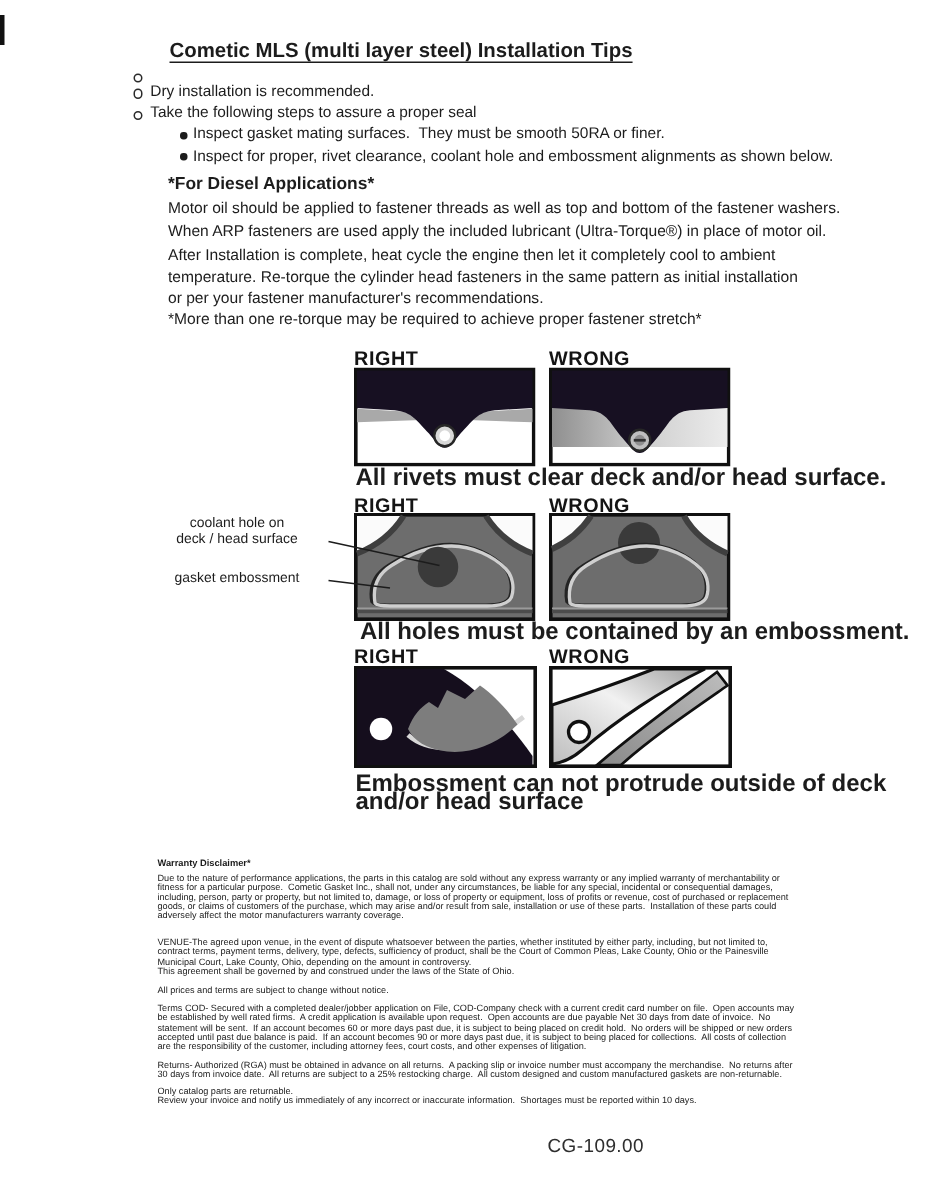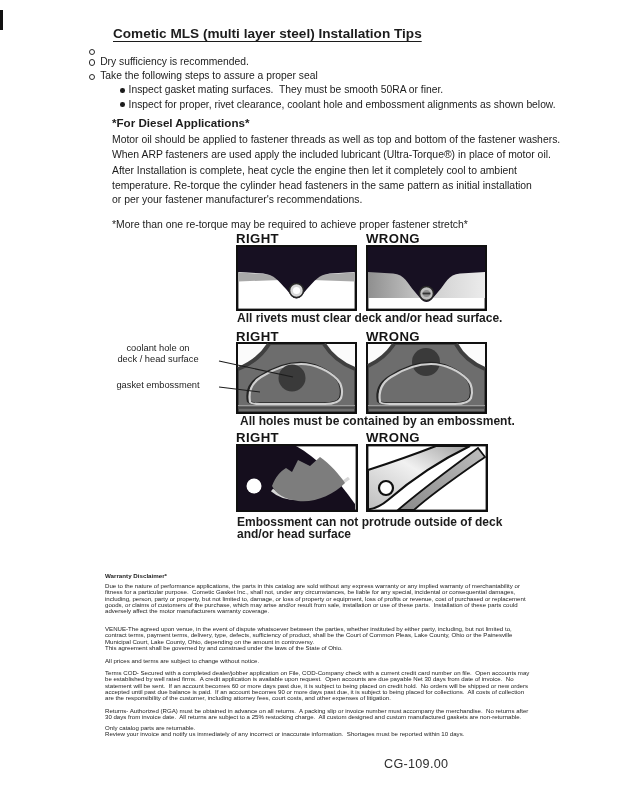--- a/index.html
+++ b/index.html
@@ -31,49 +31,49 @@
   }
 
   .sec-heading { position:absolute; left:112px; margin:0; font-size:11.6px; font-weight:bold; }
   .body-par { position:absolute; left:112px; margin:0; font-size:10.4px; line-height:14.6px; }
 
   .plabel {
     position:absolute; width:121px; 
     font-size:13.2px; font-weight:600; letter-spacing:0.4px; color:#141414;
   }
   .panel { position:absolute; z-index:1; }
-  .caption { position:absolute; margin:0; font-size:12px; font-weight:bold; line-height:11.5px; }
+  .caption { position:absolute; margin:0; font-size:16px; font-weight:bold; line-height:11.5px; }
 
   .annot {
     position:absolute; width:120px; text-align:center;
     font-size:9.3px; line-height:10.6px; color:#1c1c1c;
   }
   .leaders { position:absolute; z-index:2; pointer-events:none; }
 
   .legal-h { position:absolute; left:105px; margin:0; font-size:6.2px; font-weight:bold; }
   .legal-p { position:absolute; left:105px; margin:0; font-size:6.1px; line-height:6.35px; color:#222; }
 
-  .page-num { position:absolute; left:384px; top:757px; margin:0; font-size:12.6px; color:#2e2e2e; letter-spacing:0.3px; }
+  .page-num { position:absolute; left:365px; top:757px; margin:0; font-size:12.6px; color:#2e2e2e; letter-spacing:0.3px; }
 </style>
 </head>
 <body>
 
 <div class="page">
 
   <div class="scan-mark"></div>
 
   <h1 class="title">Cometic MLS (multi layer steel) Installation Tips</h1>
 
   <div class="bullets">
     <div class="b-row">
       <span class="o-marker"></span>
     </div>
     <div class="b-row">
       <span class="o-marker"></span>
-      <span>Dry sufficiency is recommended.</span>
+      <span>Dry installation is recommended.</span>
     </div>
     <div class="b-row">
       <span class="o-marker"></span>
       <span>Take the following steps to assure a proper seal</span>
     </div>
     <div class="b-row sub">
       <span class="f-marker"></span>
       <span>Inspect gasket mating surfaces.  They must be smooth 50RA or finer.</span>
     </div>
     <div class="b-row sub">
@@ -81,21 +81,21 @@
       <span>Inspect for proper, rivet clearance, coolant hole and embossment alignments as shown below.</span>
     </div>
   </div>
 
   <h2 class="sec-heading" style="top:116px">*For Diesel Applications*</h2>
   <p class="body-par pre" style="top:133px">Motor oil should be applied to fastener threads as well as top and bottom of the fastener washers.
 When ARP fasteners are used apply the included lubricant (Ultra-Torque®) in place of motor oil.</p>
   <p class="body-par pre" style="top:164px">After Installation is complete, heat cycle the engine then let it completely cool to ambient
 temperature. Re-torque the cylinder head fasteners in the same pattern as initial installation
 or per your fastener manufacturer's recommendations.</p>
-  <p class="body-par pre" style="top:218px">*More than one re-torque may be required to achieve proper fastener stretch*</p>
+  <p class="body-par pre" style="top:207px">*More than one re-torque may be required to achieve proper fastener stretch*</p>
 
   <div class="plabel" style="left:236px; top:231px">RIGHT</div>
   <div class="plabel" style="left:366px; top:231px">WRONG</div>
 
   <svg class="panel" style="left:236px; top:245px" width="121" height="66" viewBox="0 0 121 66">
     <rect x="1.2" y="1.2" width="118.6" height="63.6" fill="#ffffff" stroke="#101010" stroke-width="2.4"></rect>
     <polygon points="2,27.5 45,30 45,35 2,36.5" fill="#a9a9a9"></polygon>
     <polygon points="119,27.5 76,30 76,35 119,36.5" fill="#a9a9a9"></polygon>
     <path d="M2,2 H119 V27 L94,28.5 C82,29.5 79,36 71,44 C65.5,50.5 64,53.5 60.5,53.5 C57,53.5 55.5,50.5 50,44 C42,36 39,29.5 27,28.5 L2,27 Z" fill="#171022"></path>
     <circle cx="60.5" cy="45.5" r="7" fill="#d8d8d8" stroke="#262626" stroke-width="1.6"></circle>

